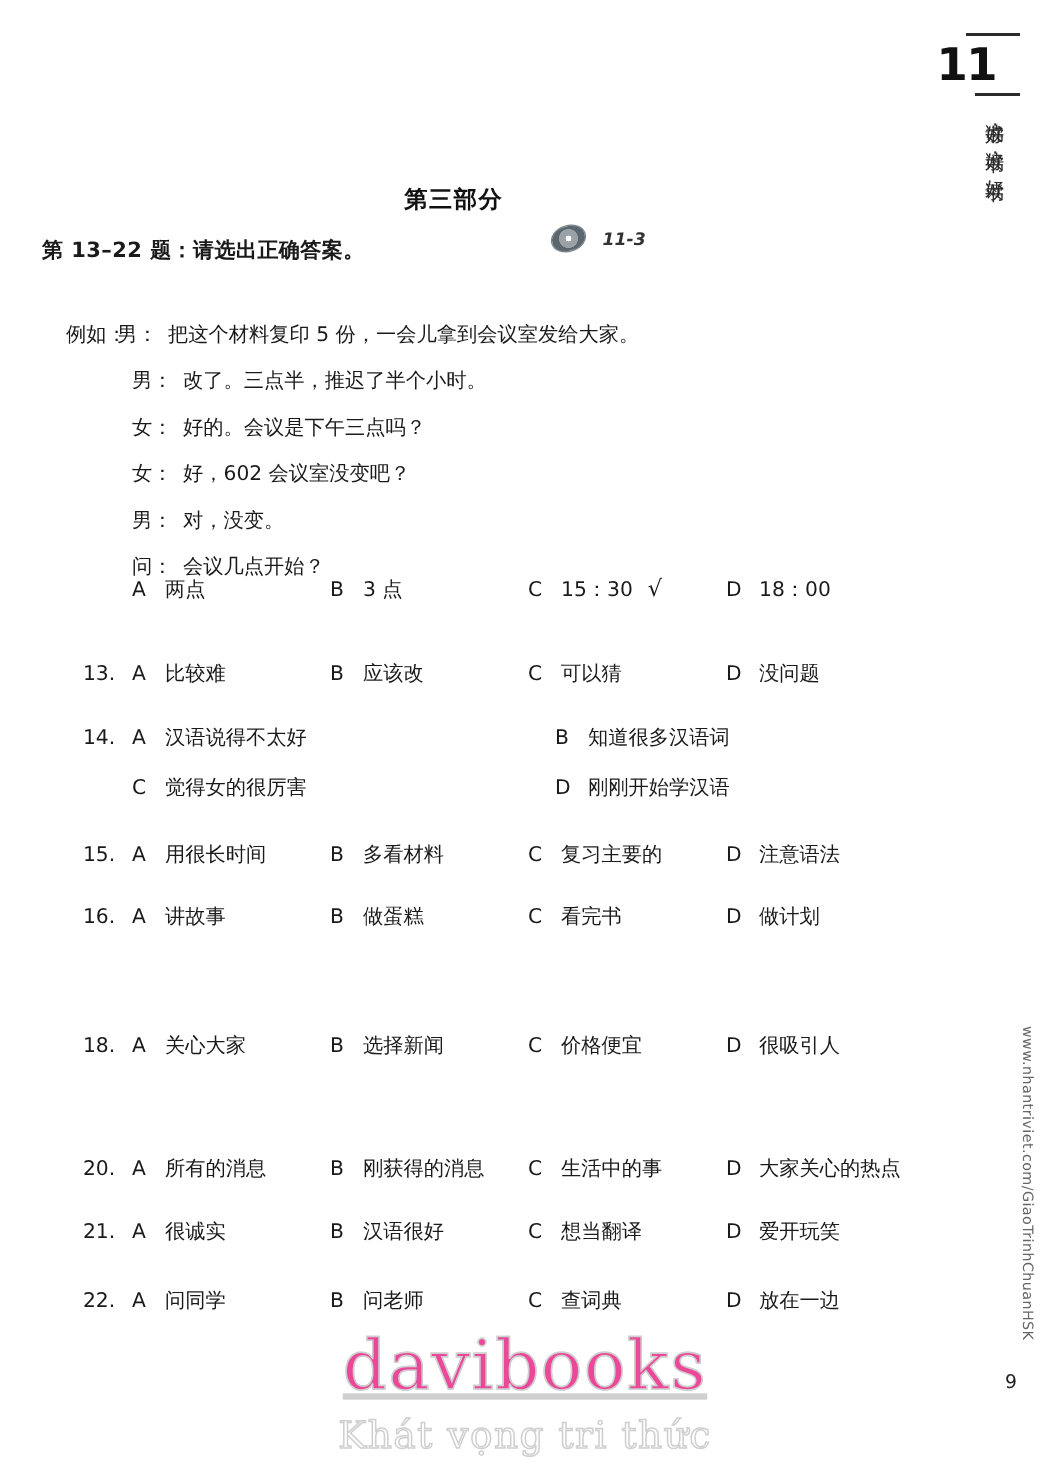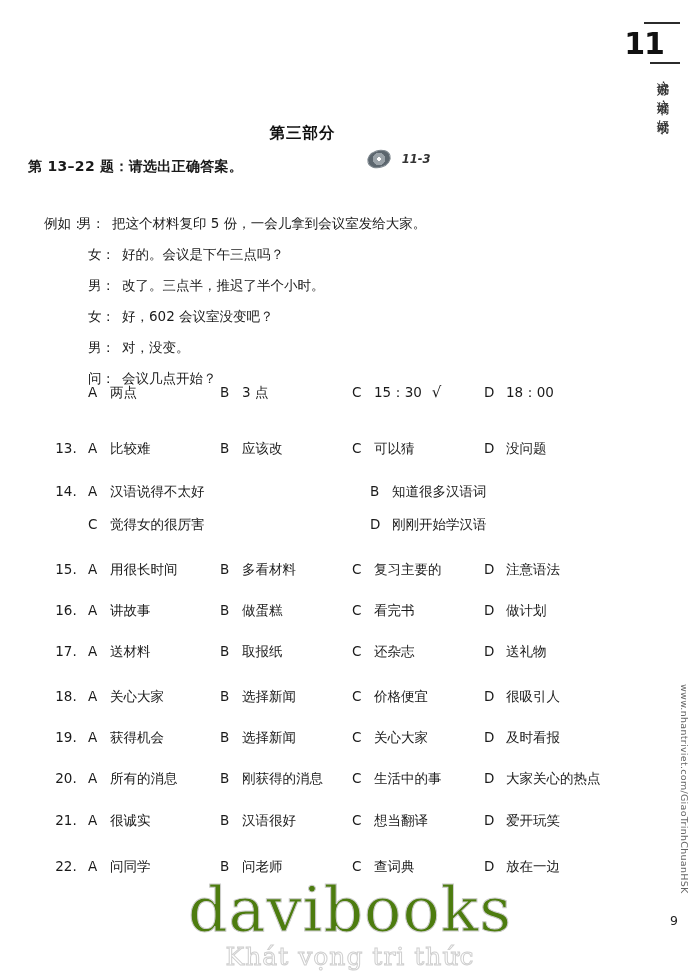--- a/index.html
+++ b/index.html
@@ -193,26 +193,27 @@
   .watermark {
     position: absolute;
     left: 0;
     right: 0;
     bottom: 8px;
     text-align: center;
     pointer-events: none;
   }
   .watermark .wm-main {
     font-family: "DejaVu Serif", serif;
-    font-size: 62px;
+    font-size: 46px;
     letter-spacing: 1px;
-    color: #4d7c0f;
+    color: #ec4899;
     -webkit-text-stroke: 1px #cfcfcf;
     text-shadow: 0 0 0 #ddd;
     line-height: 64px;
+    text-decoration: underline;
   }
   .watermark .wm-sub {
     font-family: "DejaVu Serif", serif;
     font-size: 25px;
     color: #ffffff;
     -webkit-text-stroke: 1px #cfcfcf;
     line-height: 30px;
     letter-spacing: 1px;
   }
 </style>
@@ -236,24 +237,24 @@
     </span>
   </div>
 
   <div class="instruction">第 13–22 题：请选出正确答案。</div>
 
   <div class="example">
     <div class="line">
       <span class="lbl">例如：</span><span class="spk">男：</span><span>把这个材料复印 5 份，一会儿拿到会议室发给大家。</span>
     </div>
     <div class="line indent">
+      <span class="spk">男：</span><span>改了。三点半，推迟了半个小时。</span>
+    </div>
+    <div class="line indent">
       <span class="spk">女：</span><span>好的。会议是下午三点吗？</span>
-    </div>
-    <div class="line indent">
-      <span class="spk">男：</span><span>改了。三点半，推迟了半个小时。</span>
     </div>
     <div class="line indent">
       <span class="spk">女：</span><span>好，602 会议室没变吧？</span>
     </div>
     <div class="line indent">
       <span class="spk">男：</span><span>对，没变。</span>
     </div>
     <div class="line indent">
       <span class="spk">问：</span><span>会议几点开始？</span>
     </div>
@@ -284,31 +285,25 @@
   </div>
 
   <div class="opt-row grid4" style="top: 561px;">
     <span class="qnum">15.</span><span class="opt" style="width:132px"><span class="key">A</span><span>用很长时间</span></span><span class="opt" style="width:132px"><span class="key">B</span><span>多看材料</span></span><span class="opt" style="width:132px"><span class="key">C</span><span>复习主要的</span></span><span class="opt" style="width:132px"><span class="key">D</span><span>注意语法</span></span>
   </div>
 
   <div class="opt-row grid4" style="top: 602px;">
     <span class="qnum">16.</span><span class="opt" style="width:132px"><span class="key">A</span><span>讲故事</span></span><span class="opt" style="width:132px"><span class="key">B</span><span>做蛋糕</span></span><span class="opt" style="width:132px"><span class="key">C</span><span>看完书</span></span><span class="opt" style="width:132px"><span class="key">D</span><span>做计划</span></span>
   </div>
 
-  <div class="opt-row grid4" style="top: 643px;">
-    <span class="qnum">17.</span><span class="opt" style="width:132px"><span class="key">A</span><span>送材料</span></span><span class="opt" style="width:132px"><span class="key">B</span><span>取报纸</span></span><span class="opt" style="width:132px"><span class="key">C</span><span>还杂志</span></span><span class="opt" style="width:132px"><span class="key">D</span><span>送礼物</span></span>
-  </div>
 
   <div class="opt-row grid4" style="top: 688px;">
     <span class="qnum">18.</span><span class="opt" style="width:132px"><span class="key">A</span><span>关心大家</span></span><span class="opt" style="width:132px"><span class="key">B</span><span>选择新闻</span></span><span class="opt" style="width:132px"><span class="key">C</span><span>价格便宜</span></span><span class="opt" style="width:132px"><span class="key">D</span><span>很吸引人</span></span>
   </div>
 
-  <div class="opt-row grid4" style="top: 729px;">
-    <span class="qnum">19.</span><span class="opt" style="width:132px"><span class="key">A</span><span>获得机会</span></span><span class="opt" style="width:132px"><span class="key">B</span><span>选择新闻</span></span><span class="opt" style="width:132px"><span class="key">C</span><span>关心大家</span></span><span class="opt" style="width:132px"><span class="key">D</span><span>及时看报</span></span>
-  </div>
 
   <div class="opt-row grid4" style="top: 770px;">
     <span class="qnum">20.</span><span class="opt" style="width:132px"><span class="key">A</span><span>所有的消息</span></span><span class="opt" style="width:132px"><span class="key">B</span><span>刚获得的消息</span></span><span class="opt" style="width:132px"><span class="key">C</span><span>生活中的事</span></span><span class="opt" style="width:150px"><span class="key">D</span><span>大家关心的热点</span></span>
   </div>
 
   <div class="opt-row grid4" style="top: 812px;">
     <span class="qnum">21.</span><span class="opt" style="width:132px"><span class="key">A</span><span>很诚实</span></span><span class="opt" style="width:132px"><span class="key">B</span><span>汉语很好</span></span><span class="opt" style="width:132px"><span class="key">C</span><span>想当翻译</span></span><span class="opt" style="width:132px"><span class="key">D</span><span>爱开玩笑</span></span>
   </div>
 
   <div class="opt-row grid4" style="top: 858px;">

